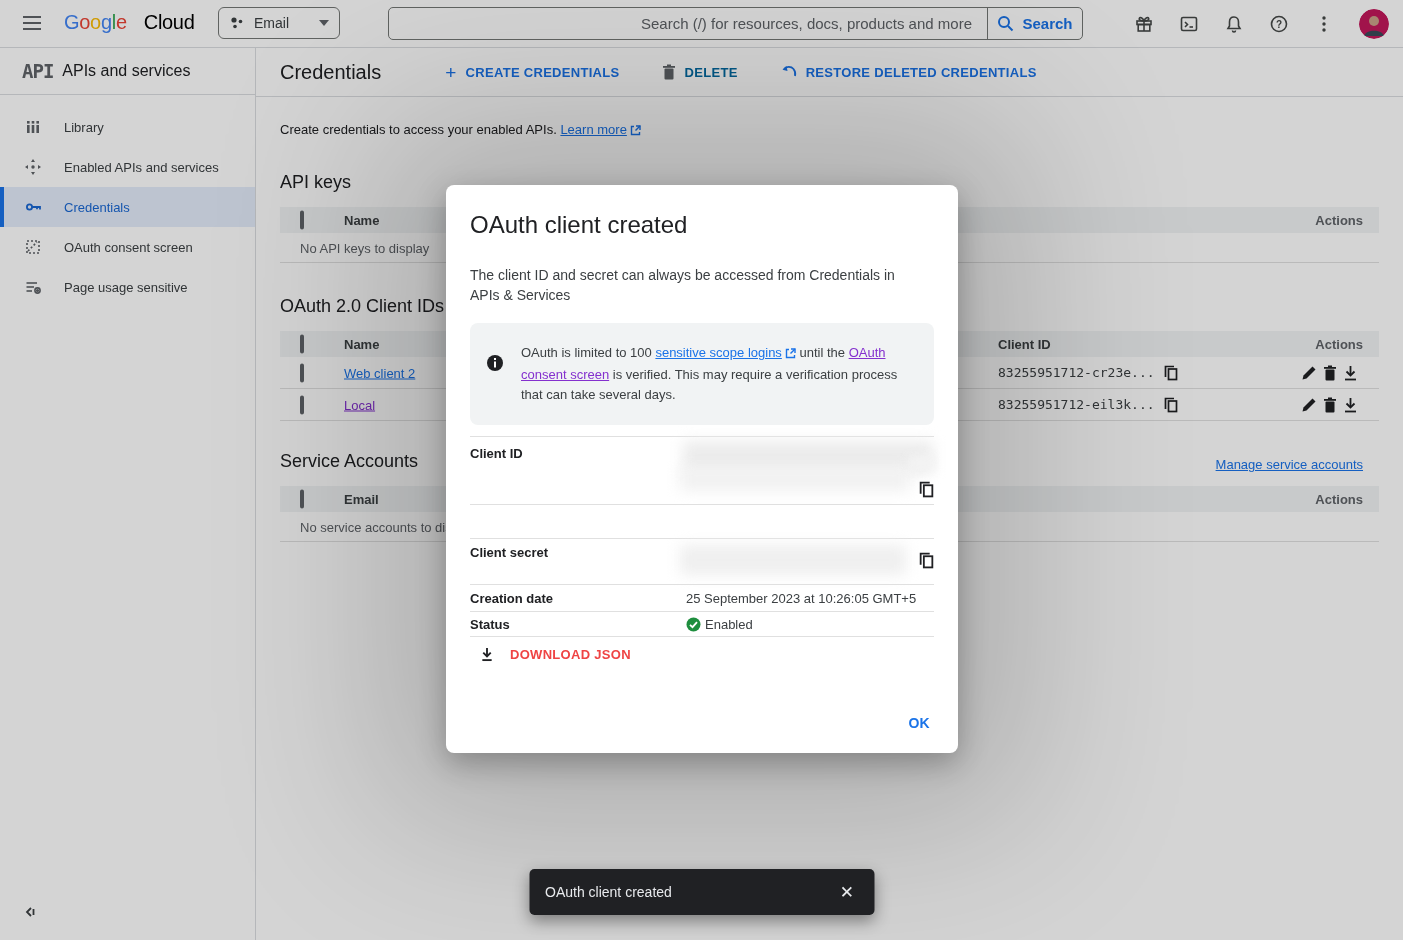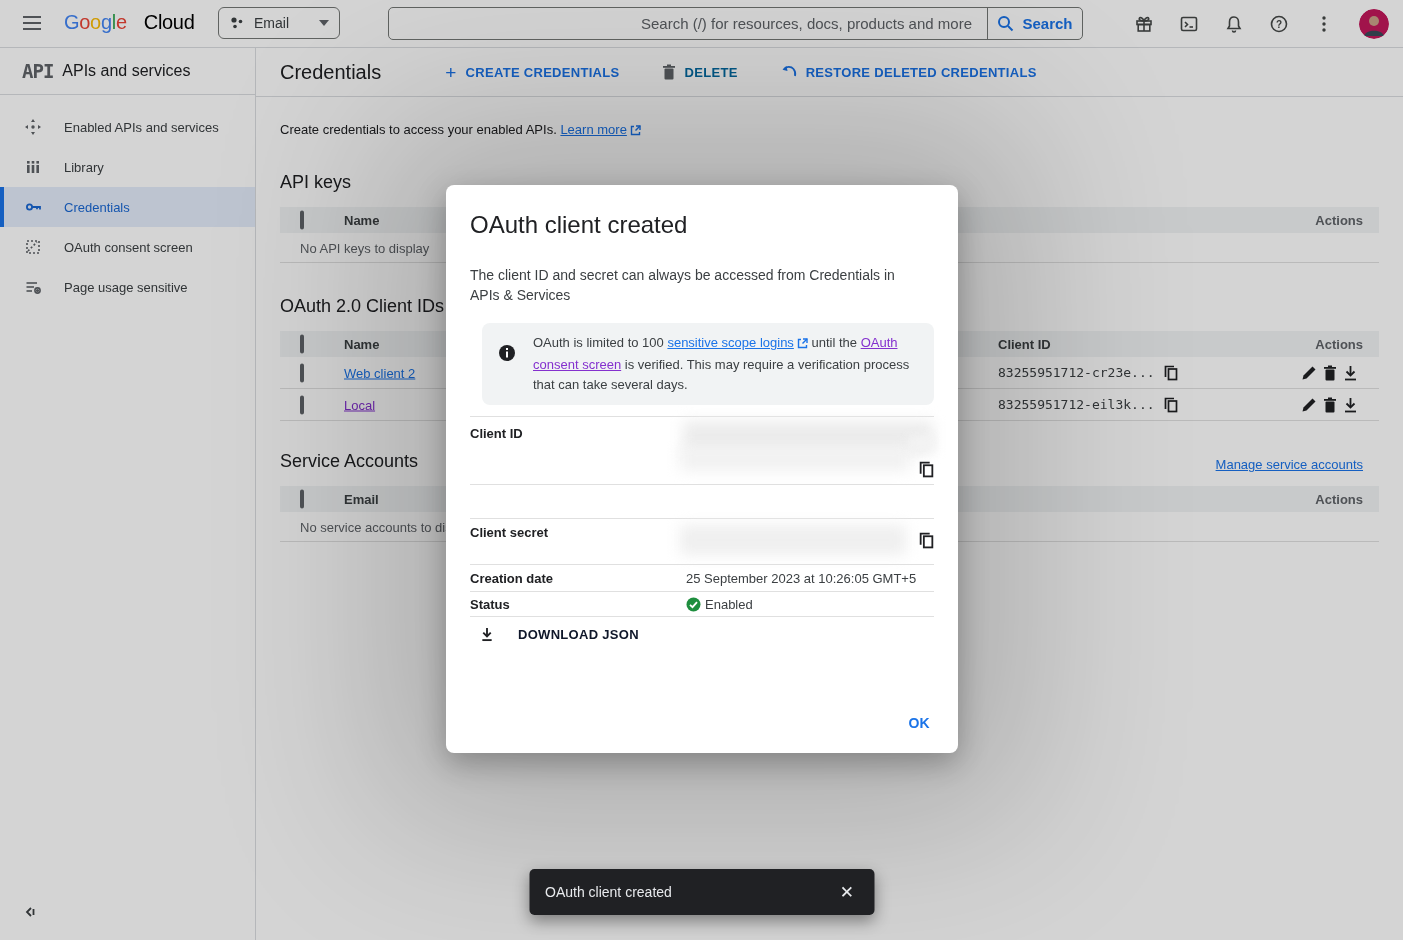--- a/index.html
+++ b/index.html
@@ -64,42 +64,42 @@
   .sa-head{display:flex;justify-content:space-between;align-items:flex-end;margin:30px 24px 0;}
   .sa-head .sec-h{margin:0;}
   .sa-head a{font-size:13px;}
   .iconbtn{cursor:pointer;display:flex;align-items:center;justify-content:center;}
   
   .scrim{position:absolute;inset:0;background:rgba(0,0,0,.17);z-index:50;}
   .modal{position:absolute;left:446px;top:185px;width:512px;height:568px;background:#fff;border-radius:8px;z-index:60;
     box-shadow:0 0 170px 70px rgba(0,0,0,.18),0 10px 30px rgba(0,0,0,.28);box-sizing:border-box;padding:24px;}
   .m-title{font-size:24px;font-weight:400;color:#202124;margin-top:2px;}
   .m-desc{font-size:14px;line-height:20px;color:#3c4043;margin-top:26px;width:450px;}
-  .m-notice{margin-top:18px;background:#f1f3f4;border-radius:8px;padding:10px 16px;display:flex;gap:17px;font-size:13px;line-height:20px;color:#3c4043;box-sizing:border-box;margin-left:12px;}
+  .m-notice{margin-top:18px;background:#f1f3f4;border-radius:8px;padding:20px 16px;display:flex;gap:17px;font-size:13px;line-height:20px;color:#3c4043;box-sizing:border-box;}
   .m-notice .nico{flex:none;margin-top:11px;}
   .m-rows{margin-top:11px;}
   .m-row{border-top:1px solid #e0e0e0;position:relative;font-size:13px;color:#202124;}
   .m-row.r-cid{height:67px;}
   .m-row.r-gap{height:33px;}
   .m-row.r-csec{height:45px;}
   .m-row.r-flex{height:26px;display:flex;align-items:center;}
   .m-row.r-status{height:24px;border-bottom:1px solid #e0e0e0;}
   .m-label{font-weight:700;color:#202124;}
   .m-label.abs{position:absolute;left:0;top:9px;}
   .m-label.flx{width:216px;flex:none;}
   .m-val{color:#3c4043;}
   .status-val{display:flex;align-items:center;gap:4px;color:#3c4043;}
   .blur{position:absolute;filter:blur(7px);border-radius:3px;}
   .b1{left:213px;top:4px;width:250px;height:32px;background:#ececec;}
   .b1b{left:210px;top:30px;width:230px;height:24px;background:#f1f1f1;}
   .b1t{right:0px;top:18px;width:26px;height:16px;background:#f3f3f3;filter:blur(5px);}
   .b2{left:210px;top:6px;width:226px;height:30px;background:#efefef;}
   .copy-cid{position:absolute;right:0;bottom:6px;}
   .copy-csec{position:absolute;right:0;top:13px;}
-  .dl-btn{margin:10px 0 0 10px;display:inline-flex;align-items:center;gap:24px;font-size:13px;font-weight:700;letter-spacing:.3px;color:#0f172a;cursor:pointer;}
+  .dl-btn{margin:10px 0 0 10px;display:inline-flex;align-items:center;gap:16px;font-size:13px;font-weight:700;letter-spacing:.3px;color:#ef4444;cursor:pointer;}
   .ok-btn{position:absolute;right:28px;bottom:22px;font-size:14px;font-weight:700;color:#1a73e8;cursor:pointer;letter-spacing:.3px;}
   .toast{position:absolute;left:50%;transform:translateX(-50%);top:869px;width:345px;height:46px;background:#202124;border-radius:5px;z-index:70;
     display:flex;align-items:center;padding:0 16px;box-sizing:border-box;box-shadow:0 6px 16px rgba(0,0,0,.4);}
   .toast .msg{font-size:14px;color:#e8eaed;flex:1;}
   .toast .x{color:#e8eaed;font-size:17px;cursor:pointer;padding:4px;}
 </style>
 </head>
 <body>
 
 <header class="topbar">
@@ -179,44 +179,44 @@
     </div>
   </div>
 </header>
 
 <aside class="sidebar">
   <div class="sb-head">
     <span class="sb-logo">API</span>
     <span class="sb-title">APIs and services</span>
   </div>
   <nav class="sb-list">
-    <div class="sb-item">
-      <span class="ic">
-        <svg width="18" height="18" viewBox="0 0 18 18" fill="#5f6368">
-            <path d="M9 1l2 3H7z"></path>
-            <path d="M9 17l-2-3h4z"></path>
-            <path d="M1 9l3-2v4z"></path>
-            <path d="M17 9l-3 2V7z"></path>
-            <circle cx="9" cy="9" r="1.7"></circle>
-          </svg>
-      </span>
-      <span>Enabled APIs and services</span>
-    </div>
     <div class="sb-item">
       <span class="ic">
         <svg width="18" height="18" viewBox="0 0 18 18" fill="#5f6368">
             <rect x="3" y="7" width="2.6" height="8"></rect>
             <rect x="7.7" y="7" width="2.6" height="8"></rect>
             <rect x="12.4" y="7" width="2.6" height="8"></rect>
             <rect x="3" y="3" width="2.6" height="2.6"></rect>
             <rect x="7.7" y="3" width="2.6" height="2.6"></rect>
             <rect x="12.4" y="3" width="2.6" height="2.6"></rect>
           </svg>
       </span>
       <span>Library</span>
+    </div>
+    <div class="sb-item">
+      <span class="ic">
+        <svg width="18" height="18" viewBox="0 0 18 18" fill="#5f6368">
+            <path d="M9 1l2 3H7z"></path>
+            <path d="M9 17l-2-3h4z"></path>
+            <path d="M1 9l3-2v4z"></path>
+            <path d="M17 9l-3 2V7z"></path>
+            <circle cx="9" cy="9" r="1.7"></circle>
+          </svg>
+      </span>
+      <span>Enabled APIs and services</span>
     </div>
     <div class="sb-item selected">
       <span class="ic">
         <svg width="18" height="18" viewBox="0 0 18 18" fill="none" stroke="#1967d2" stroke-width="1.8">
             <circle cx="5.5" cy="9" r="2.6"></circle>
             <path d="M8.2 9 H16 v2.6 M13 9 v2.2"></path>
           </svg>
       </span>
       <span>Credentials</span>
     </div>

